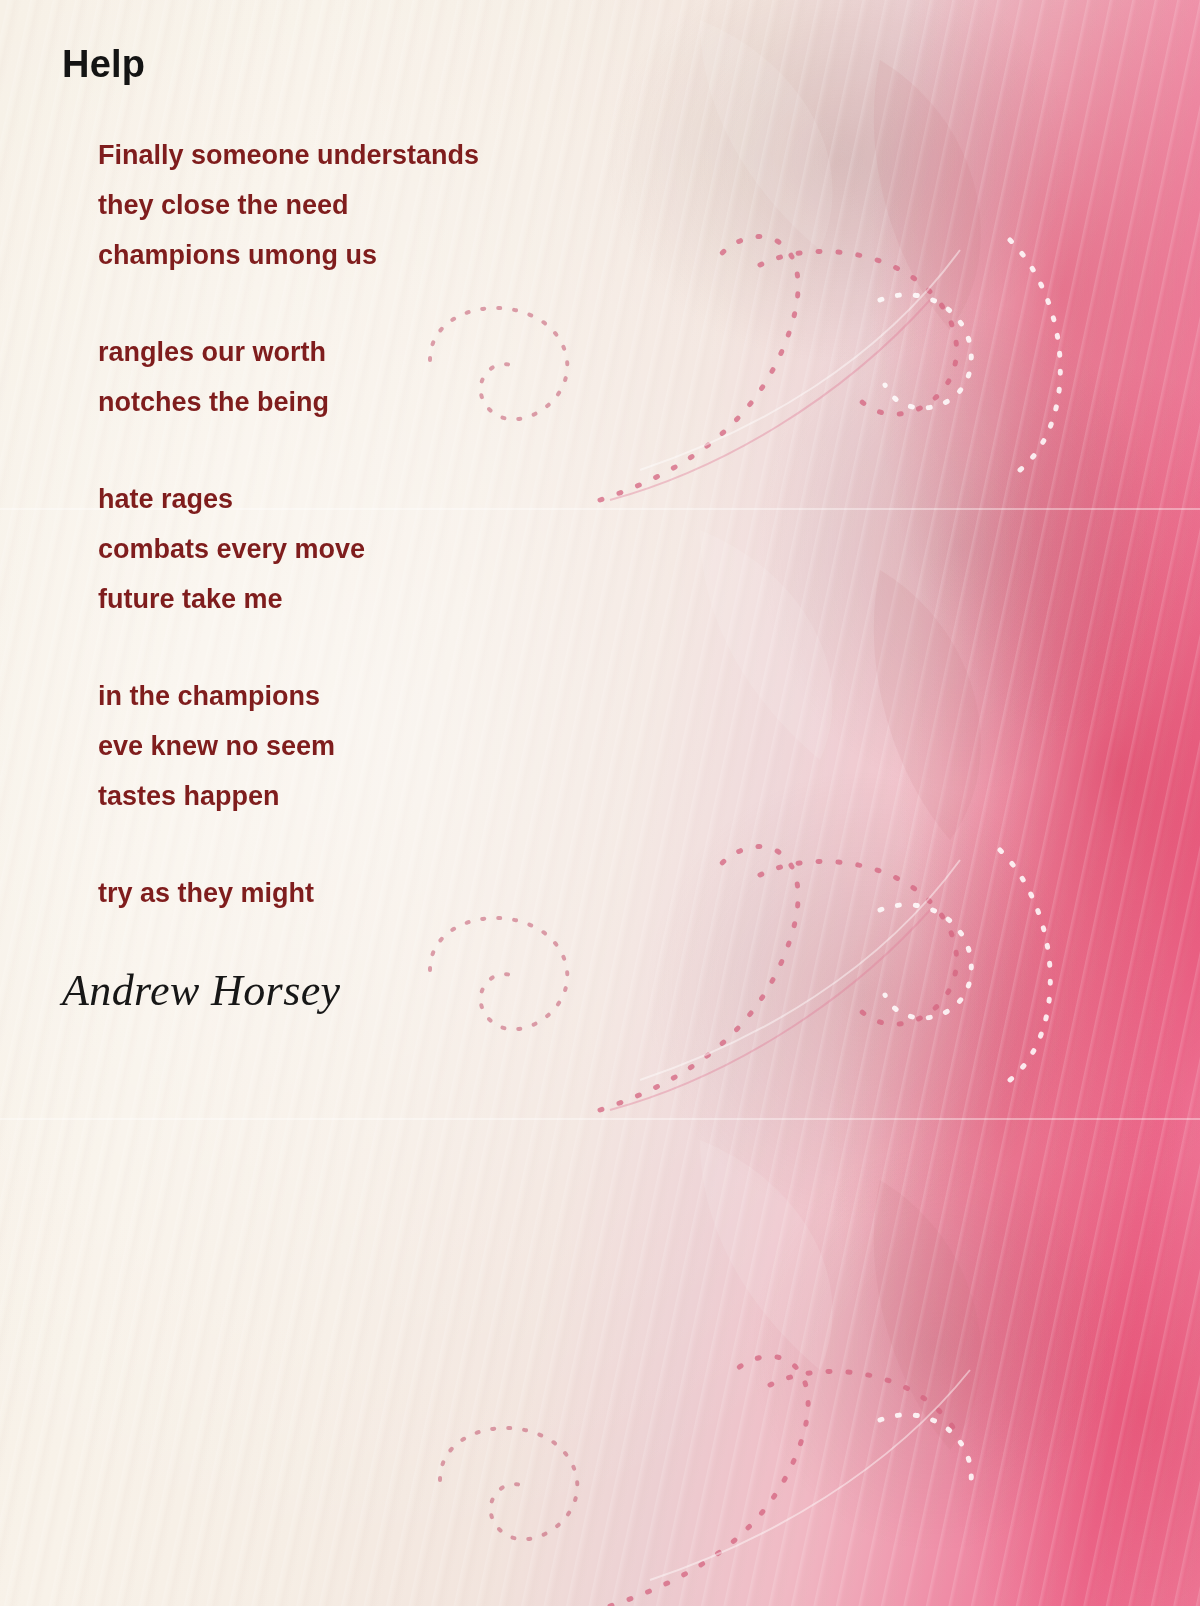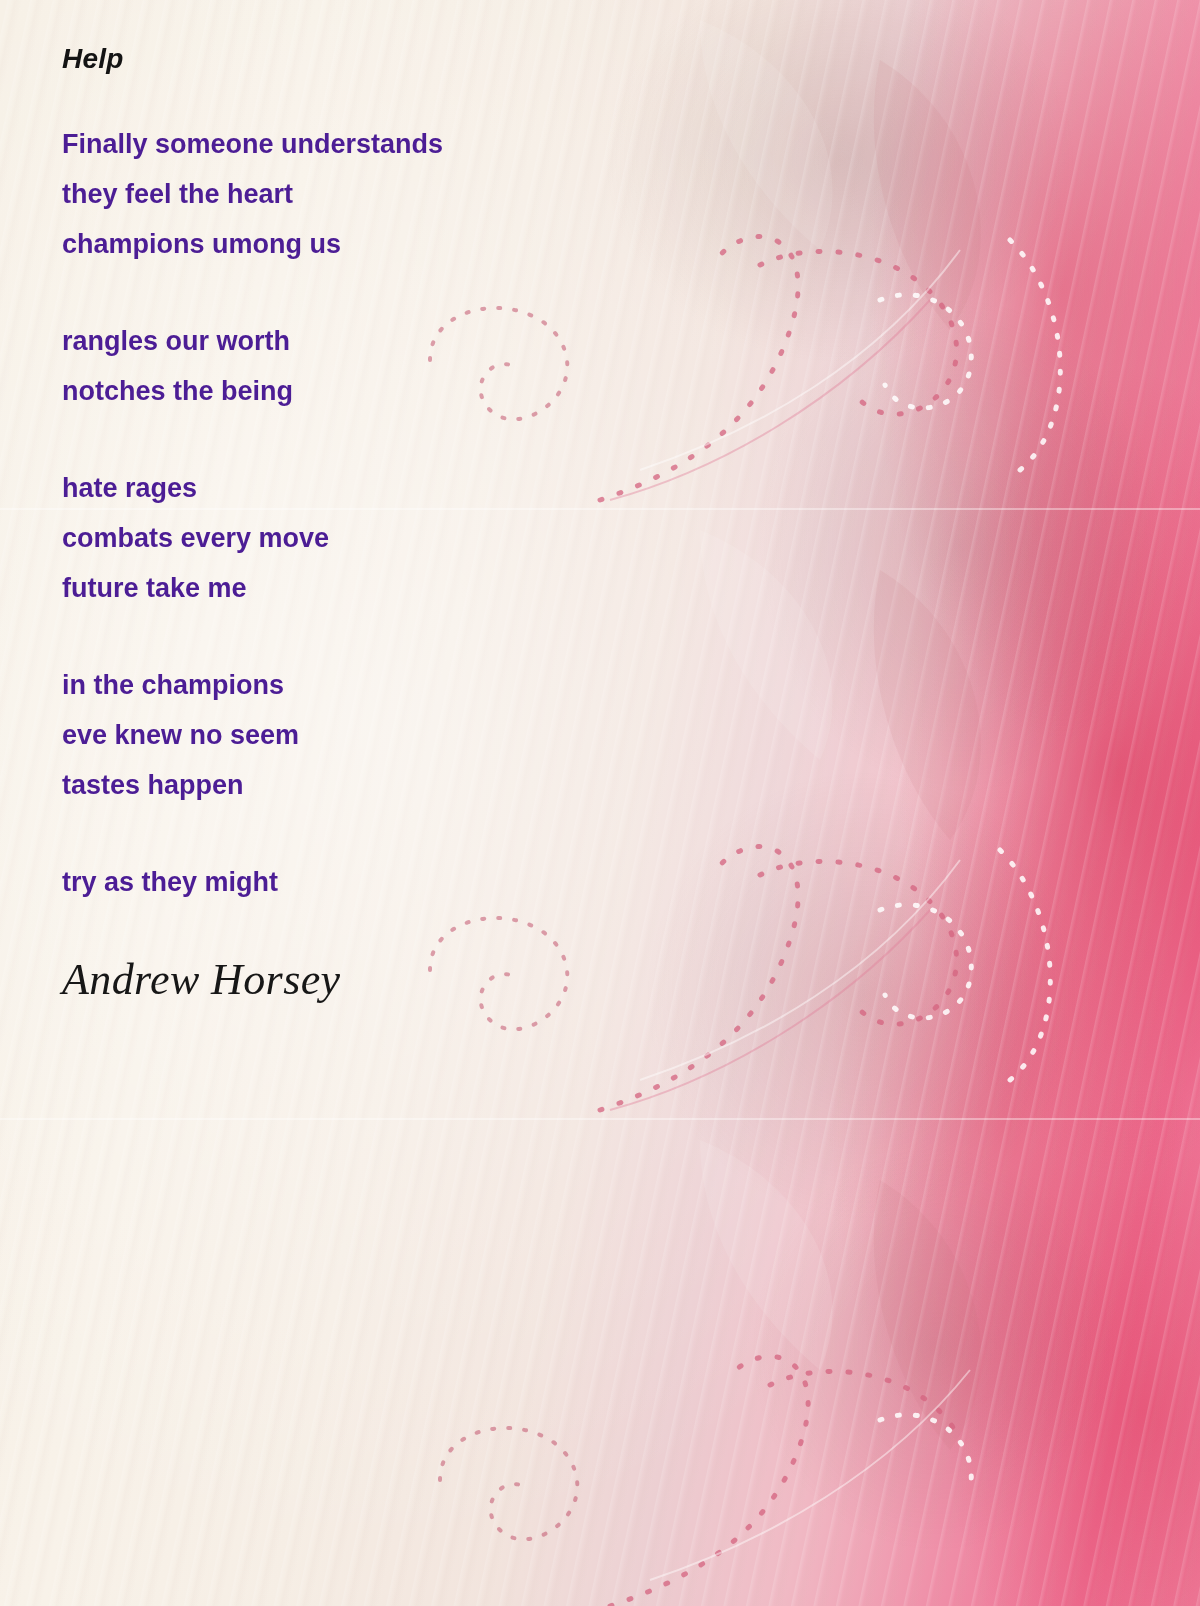--- a/index.html
+++ b/index.html
@@ -91,37 +91,37 @@
   }
 
   
   .content {
     position: absolute;
     left: 62px;
     top: 44px;
     width: 660px;
   }
   .poem-title {
-    font-size: 28px;
+    font-size: 38px;
     font-weight: bold;
     color: #141414;
     letter-spacing: 0.2px;
     margin: 0 0 44px 0;
     line-height: 1.1;
-    font-style: italic;
   }
   .stanza {
     margin: 0 0 47px 0;
   }
   .line {
     font-size: 27px;
     font-weight: bold;
-    color: #4c1d95;
+    color: #7f1d1d;
     line-height: 50px;
     white-space: pre;
+    margin-left: 36px;
   }
   .author {
     font-family: "Liberation Serif", serif;
     font-style: italic;
     font-size: 44px;
     color: #171717;
     margin-top: 28px;
     letter-spacing: 0.4px;
   }
 </style>
@@ -179,21 +179,21 @@
     <path class="dotA" d="M770 1385 C830 1355 930 1375 960 1440"></path>
     <path class="dotB" d="M880 1420 C930 1400 980 1440 970 1490"></path>
     <path class="hline" d="M650 1580 C770 1540 890 1470 970 1370"></path>
   </svg>
 
   <div class="content">
     <h1 class="poem-title">Help</h1>
 
     <div class="stanza">
       <div class="line">Finally someone understands</div>
-      <div class="line">they feel the heart</div>
+      <div class="line">they close the need</div>
       <div class="line">champions umong us</div>
     </div>
 
     <div class="stanza">
       <div class="line">rangles our worth</div>
       <div class="line">notches the being</div>
     </div>
 
 
     <div class="stanza">

